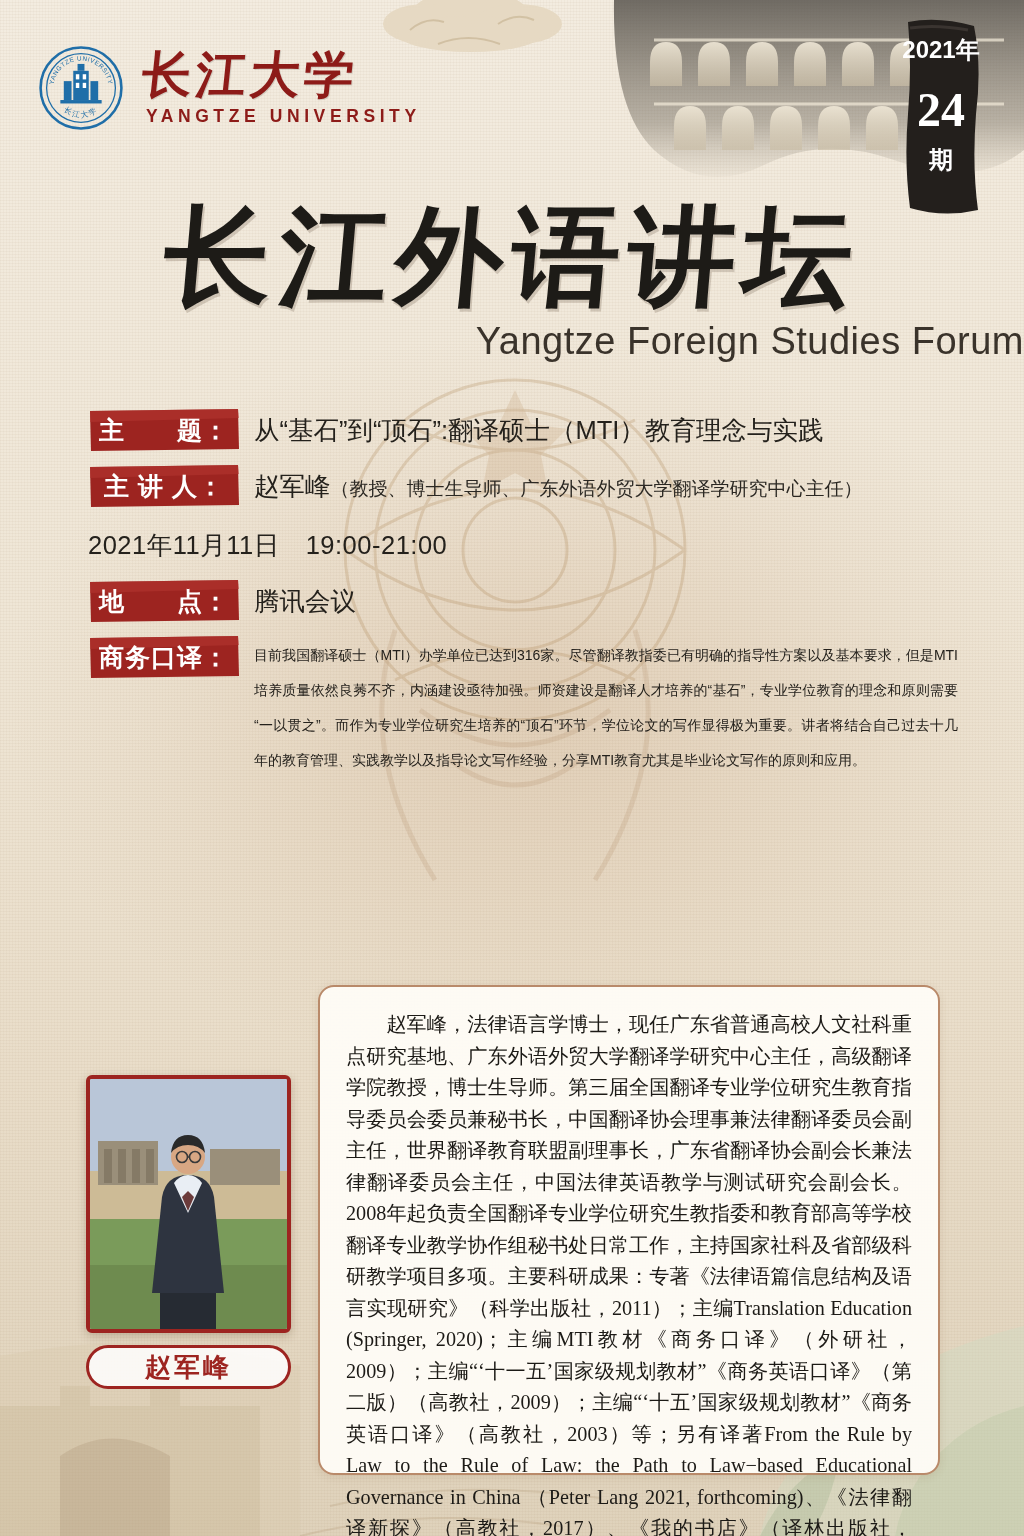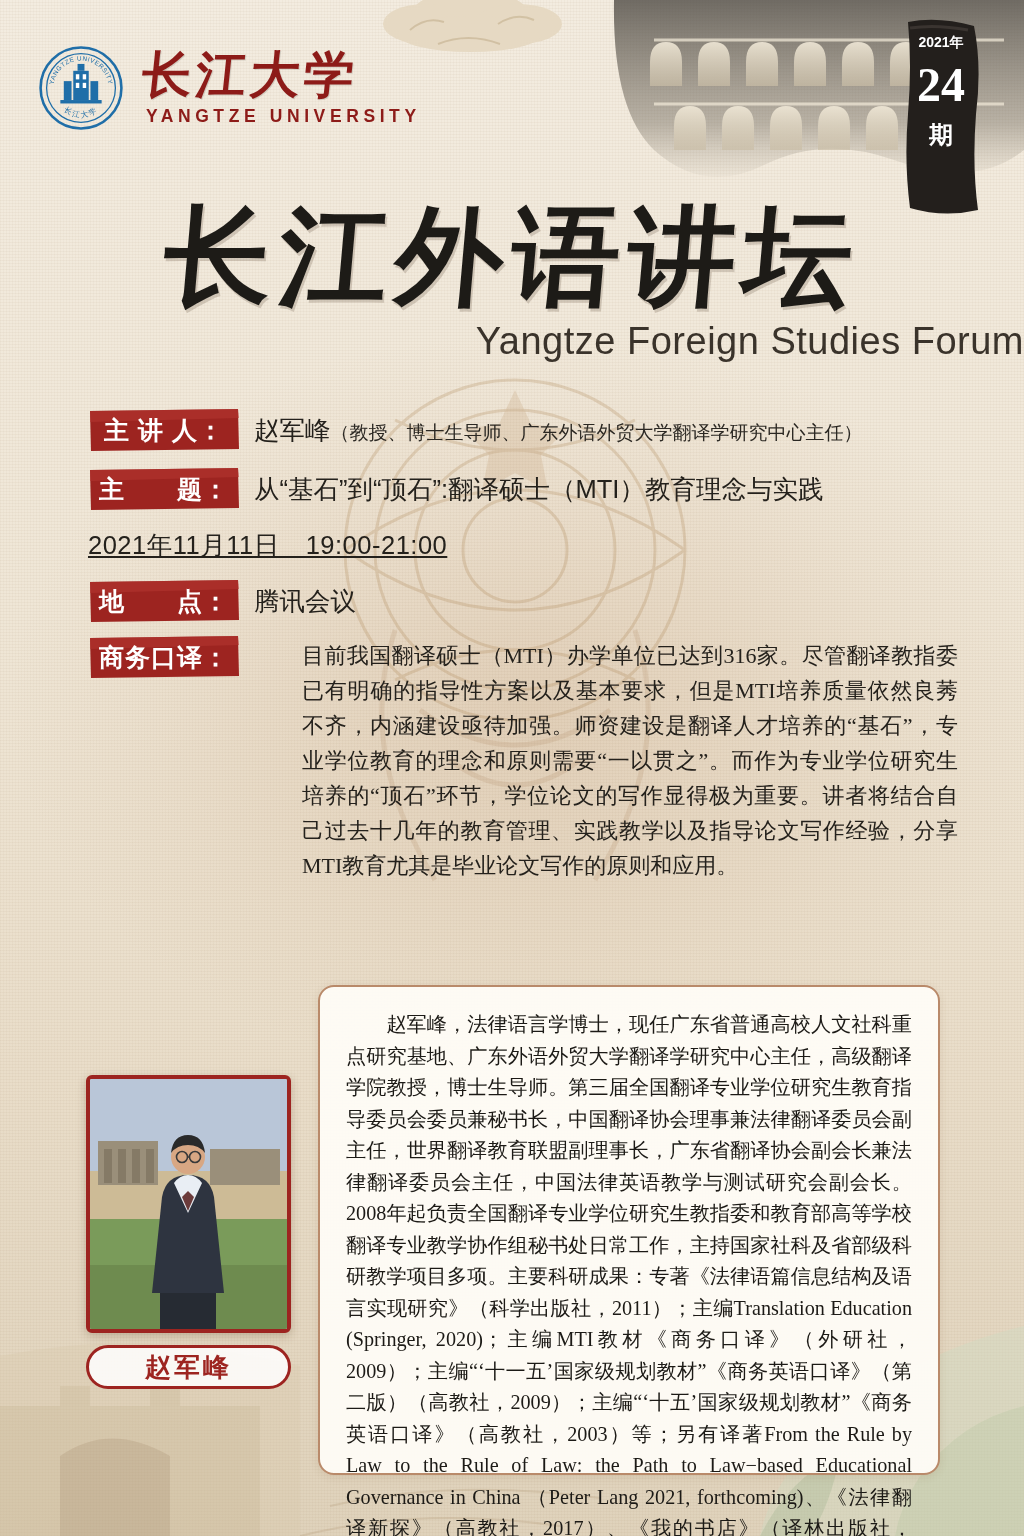--- a/index.html
+++ b/index.html
@@ -79,24 +79,24 @@
     display: flex; flex-direction: column; align-items: center;
     justify-content: flex-start;
     color: #fff;
     padding-top: 16px;
   }
   #issue-badge .brush {
     position: absolute; inset: 0;
     z-index: 0;
   }
   #issue-badge .txt { position: relative; z-index: 1; text-align: center; }
-  #issue-year { font-size: 14px; letter-spacing: 0px; font-weight: 700; }
+  #issue-year { font-size: 24px; letter-spacing: 0px; font-weight: 700; }
   #issue-num {
     font-family: "Liberation Serif", serif;
-    font-size: 48px; font-weight: 700; line-height: 1.0; margin-top: 9px;
+    font-size: 48px; font-weight: 700; line-height: 1.0; margin-top: 20px;
   }
   #issue-qi { font-size: 24px; font-weight: 700; margin-top: 10px; }
 
   
   #title-cn {
     position: absolute; top: 185px; left: 0; width: 1024px;
     text-align: center;
     font-family: "Liberation Serif", serif;
     font-weight: bold;
     font-size: 108px;
@@ -130,28 +130,27 @@
     letter-spacing: 1px;
     font-family: "Liberation Sans", sans-serif;
   }
   .tag .tag-text.spaced { letter-spacing: 1px; }
   .row-body {
     flex: 1 1 auto;
     font-size: 25.5px; color: #24211c; line-height: 44px;
     font-family: "Liberation Sans", sans-serif;
   }
   .row-body .sub { font-size: 19px; color: #2b2823; }
-  .row-body.time { letter-spacing: .5px; text-decoration: underline; }
+  .row-body.time { letter-spacing: .5px; }
   #desc-body {
     flex: 1 1 auto;
-    font-size: 22px; line-height: 35px; color: #24211c;
+    font-size: 14px; line-height: 35px; color: #24211c;
     text-align: justify;
-    font-family: Liberation Serif, serif;
+    font-family: Liberation Sans, sans-serif;
     padding-top: 3px;
-    margin-left: 48px;
   }
 
   
   #banner-wrap {
     position: absolute; top: 880px; left: 0; width: 1024px; height: 60px;
     display: flex; align-items: center; justify-content: center;
   }
   #banner-wrap .rule {
     position: absolute; left: 80px; right: 80px; top: 29px; height: 2px;
     background: linear-gradient(to right, rgba(141,27,24,0), #9d2420 18%, #9d2420 82%, rgba(141,27,24,0));
@@ -351,36 +350,36 @@
   <div id="title-en">Yangtze Foreign Studies Forum</div>
 
   <div id="info">
 
     <div class="info-row">
       <div class="tag">
         <svg class="tag-bg" viewBox="0 0 152 44" preserveAspectRatio="none">
           <path d="M2 3 L150 1 L151 41 L3 43 Z" fill="#9d2420"></path>
           <path d="M2 3 L150 1 L151 10 L2 14 Z" fill="#b33530" opacity="0.6"></path>
         </svg>
-        <div class="tag-text">主 讲 人：</div>
+        <div class="tag-text spaced">主　　题：</div>
       </div>
-      <div class="row-body">
-        <span>赵军峰</span><span class="sub">（教授、博士生导师、广东外语外贸大学翻译学研究中心主任）</span>
-      </div>
+      <div class="row-body">从“基石”到“顶石”:翻译硕士（MTI）教育理念与实践</div>
     </div>
 
     <div class="info-row">
       <div class="tag">
         <svg class="tag-bg" viewBox="0 0 152 44" preserveAspectRatio="none">
           <path d="M2 3 L150 1 L151 41 L3 43 Z" fill="#9d2420"></path>
           <path d="M2 3 L150 1 L151 10 L2 14 Z" fill="#b33530" opacity="0.6"></path>
         </svg>
-        <div class="tag-text spaced">主　　题：</div>
+        <div class="tag-text">主 讲 人：</div>
       </div>
-      <div class="row-body">从“基石”到“顶石”:翻译硕士（MTI）教育理念与实践</div>
+      <div class="row-body">
+        <span>赵军峰</span><span class="sub">（教授、博士生导师、广东外语外贸大学翻译学研究中心主任）</span>
+      </div>
     </div>
 
     <div class="info-row">
       <div class="row-body time">2021年11月11日　19:00-21:00</div>
     </div>
 
     <div class="info-row">
       <div class="tag">
         <svg class="tag-bg" viewBox="0 0 152 44" preserveAspectRatio="none">
           <path d="M2 3 L150 1 L151 41 L3 43 Z" fill="#9d2420"></path>

